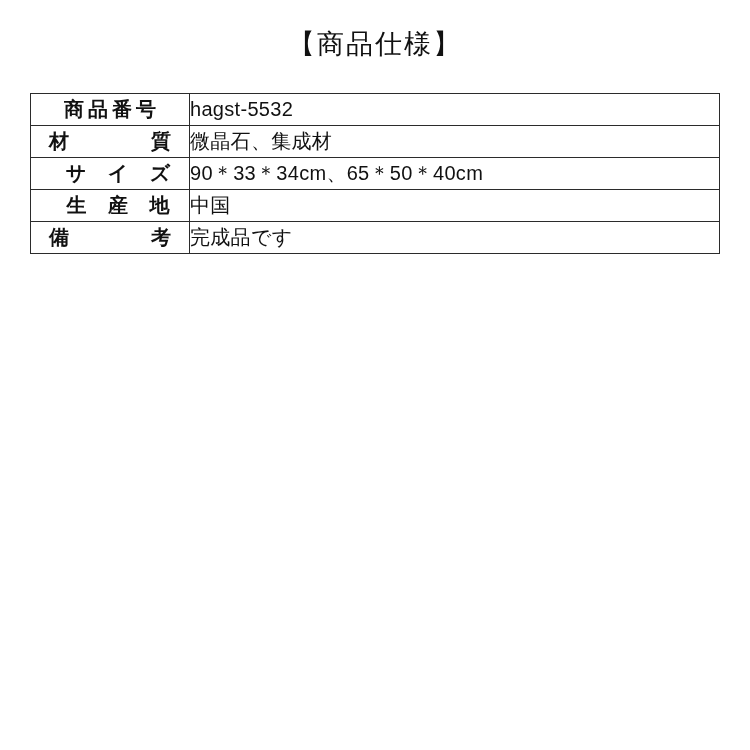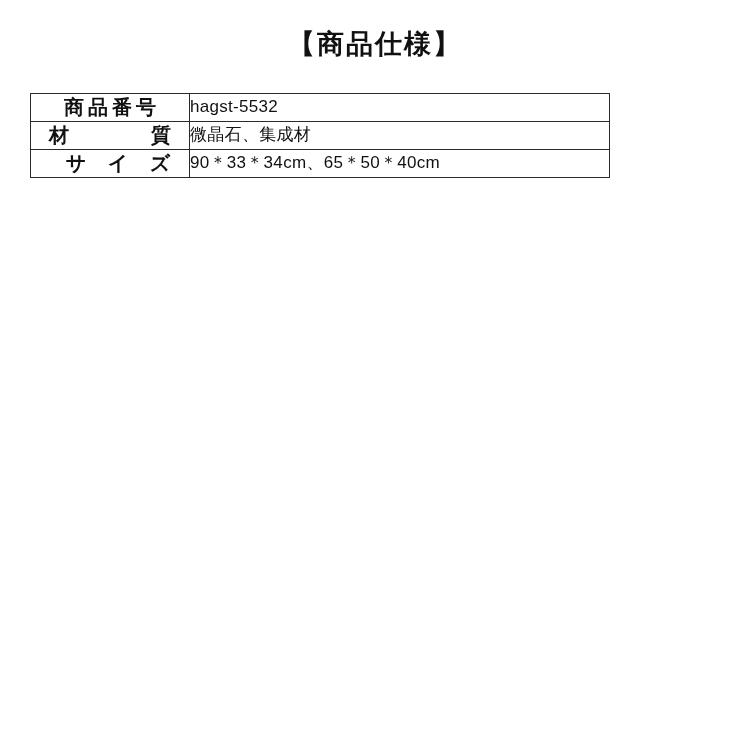--- a/index.html
+++ b/index.html
@@ -16,56 +16,56 @@
   }
   .page {
     position: relative;
     width: 750px;
     height: 750px;
     box-sizing: border-box;
   }
   .spec-title {
     text-align: center;
     font-size: 27px;
-    font-weight: bold;
+    font-weight: normal;
     letter-spacing: 2px;
     color: #111111;
     padding-top: 28px;
     padding-bottom: 0;
     line-height: 1.2;
   }
   .spec-table-wrap {
     position: absolute;
     left: 30px;
     top: 93px;
     width: 690px;
   }
   table.spec-table {
-    width: 580px;
+    width: 690px;
     border-collapse: collapse;
     table-layout: fixed;
   }
   table.spec-table td {
     border: 1px solid #2b2b2b;
     vertical-align: middle;
     padding: 0;
   }
   td.label-cell {
     width: 158px;
     text-align: center;
     font-size: 20px;
     font-weight: bold;
     color: #111111;
     letter-spacing: 1px;
     padding: 10px 4px;
     line-height: 1.35;
   }
   td.value-cell {
     padding: 10px 14px;
-    font-size: 17px;
+    font-size: 20px;
     color: #111111;
     line-height: 1.55;
     letter-spacing: 0.3px;
   }
   .value-line {
     display: block;
     white-space: nowrap;
   }
   .sp-wide {
     letter-spacing: 14px;
@@ -115,19 +115,35 @@
           <td class="label-cell">
             <span class="sp-mid">サ イ ズ</span>
           </td>
           <td class="value-cell">
             <span class="value-line">90＊33＊34cm、65＊50＊40cm</span>
           </td>
         </tr>
 
 
 
+        <tr>
+          <td class="label-cell">
+            <span class="sp-mid">生 産 地</span>
+          </td>
+          <td class="value-cell">
+            <span class="value-line">中国</span>
+          </td>
+        </tr>
 
+        <tr>
+          <td class="label-cell">
+            <span class="sp-wide">備　　考</span>
+          </td>
+          <td class="value-cell">
+            <span class="value-line">完成品です</span>
+          </td>
+        </tr>
 
       </tbody>
     </table>
   </div>
 
 </div>
 
 </body></html>

